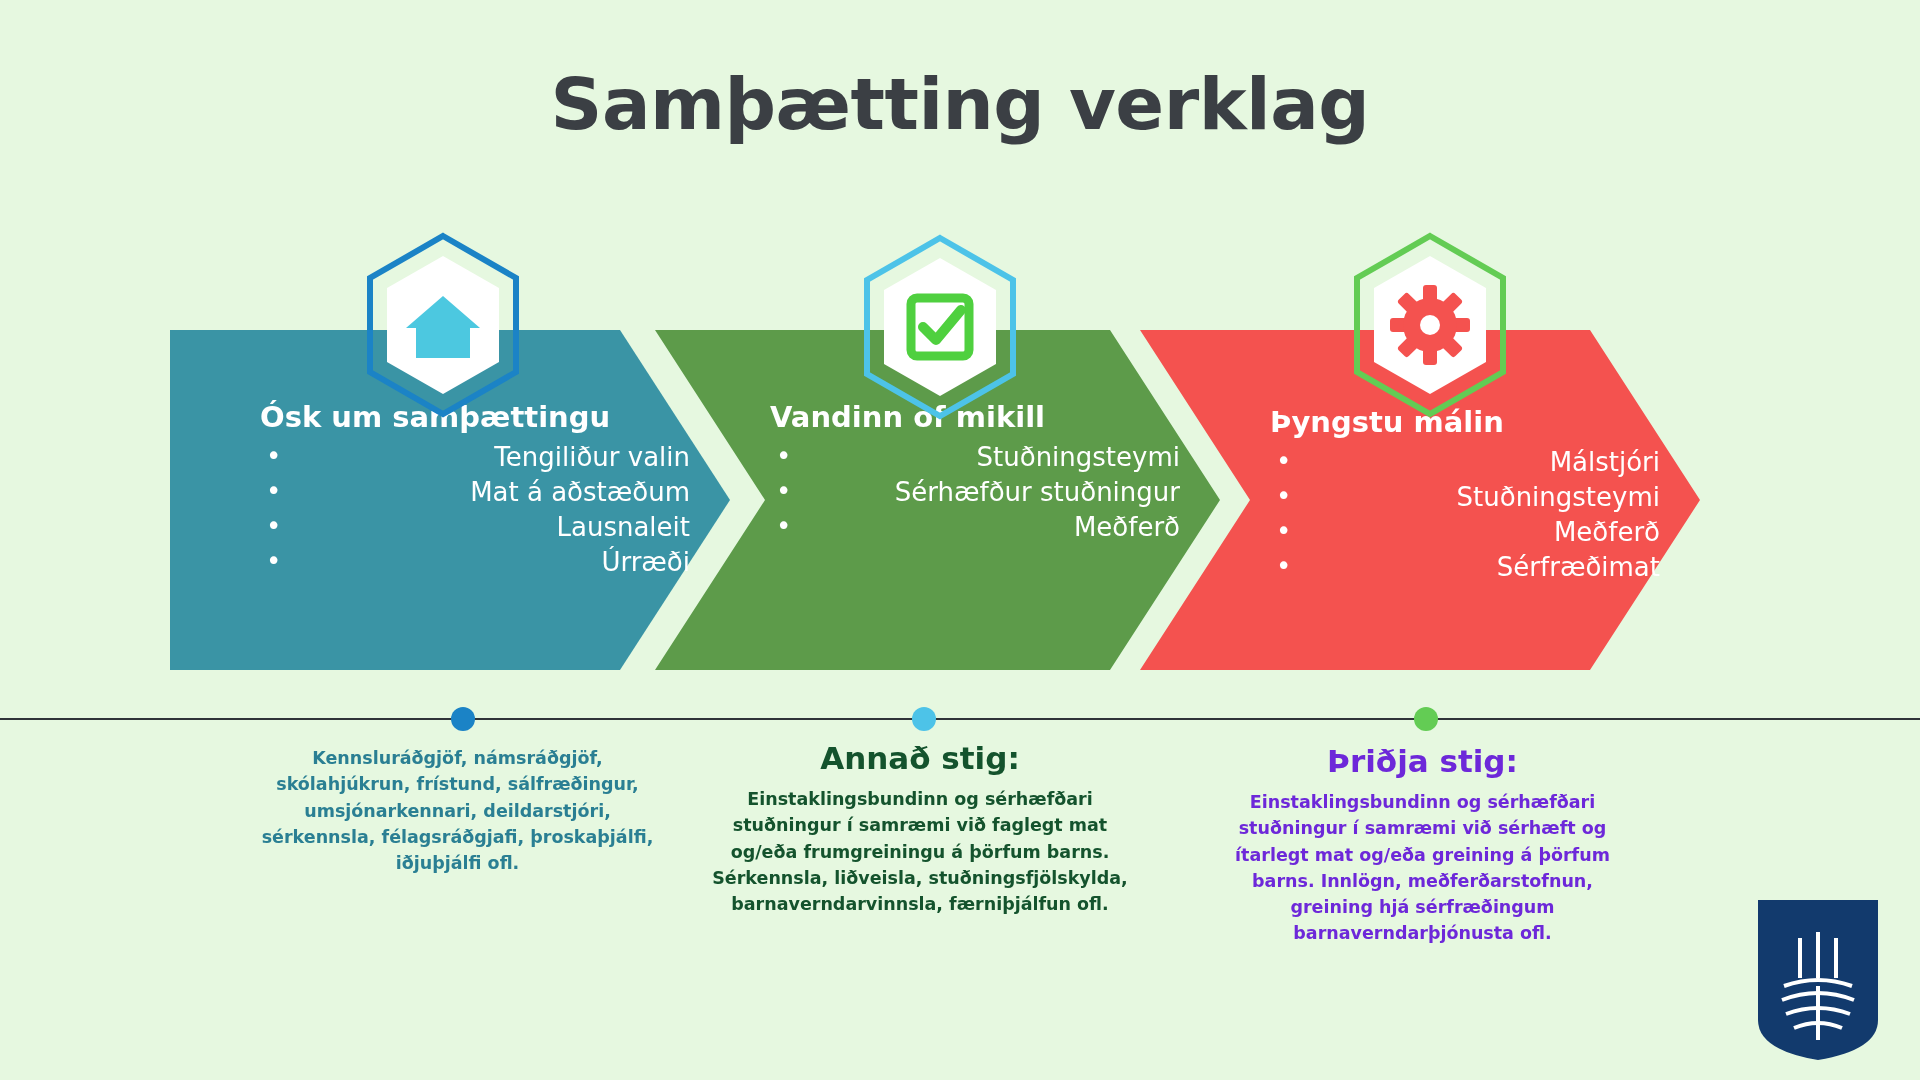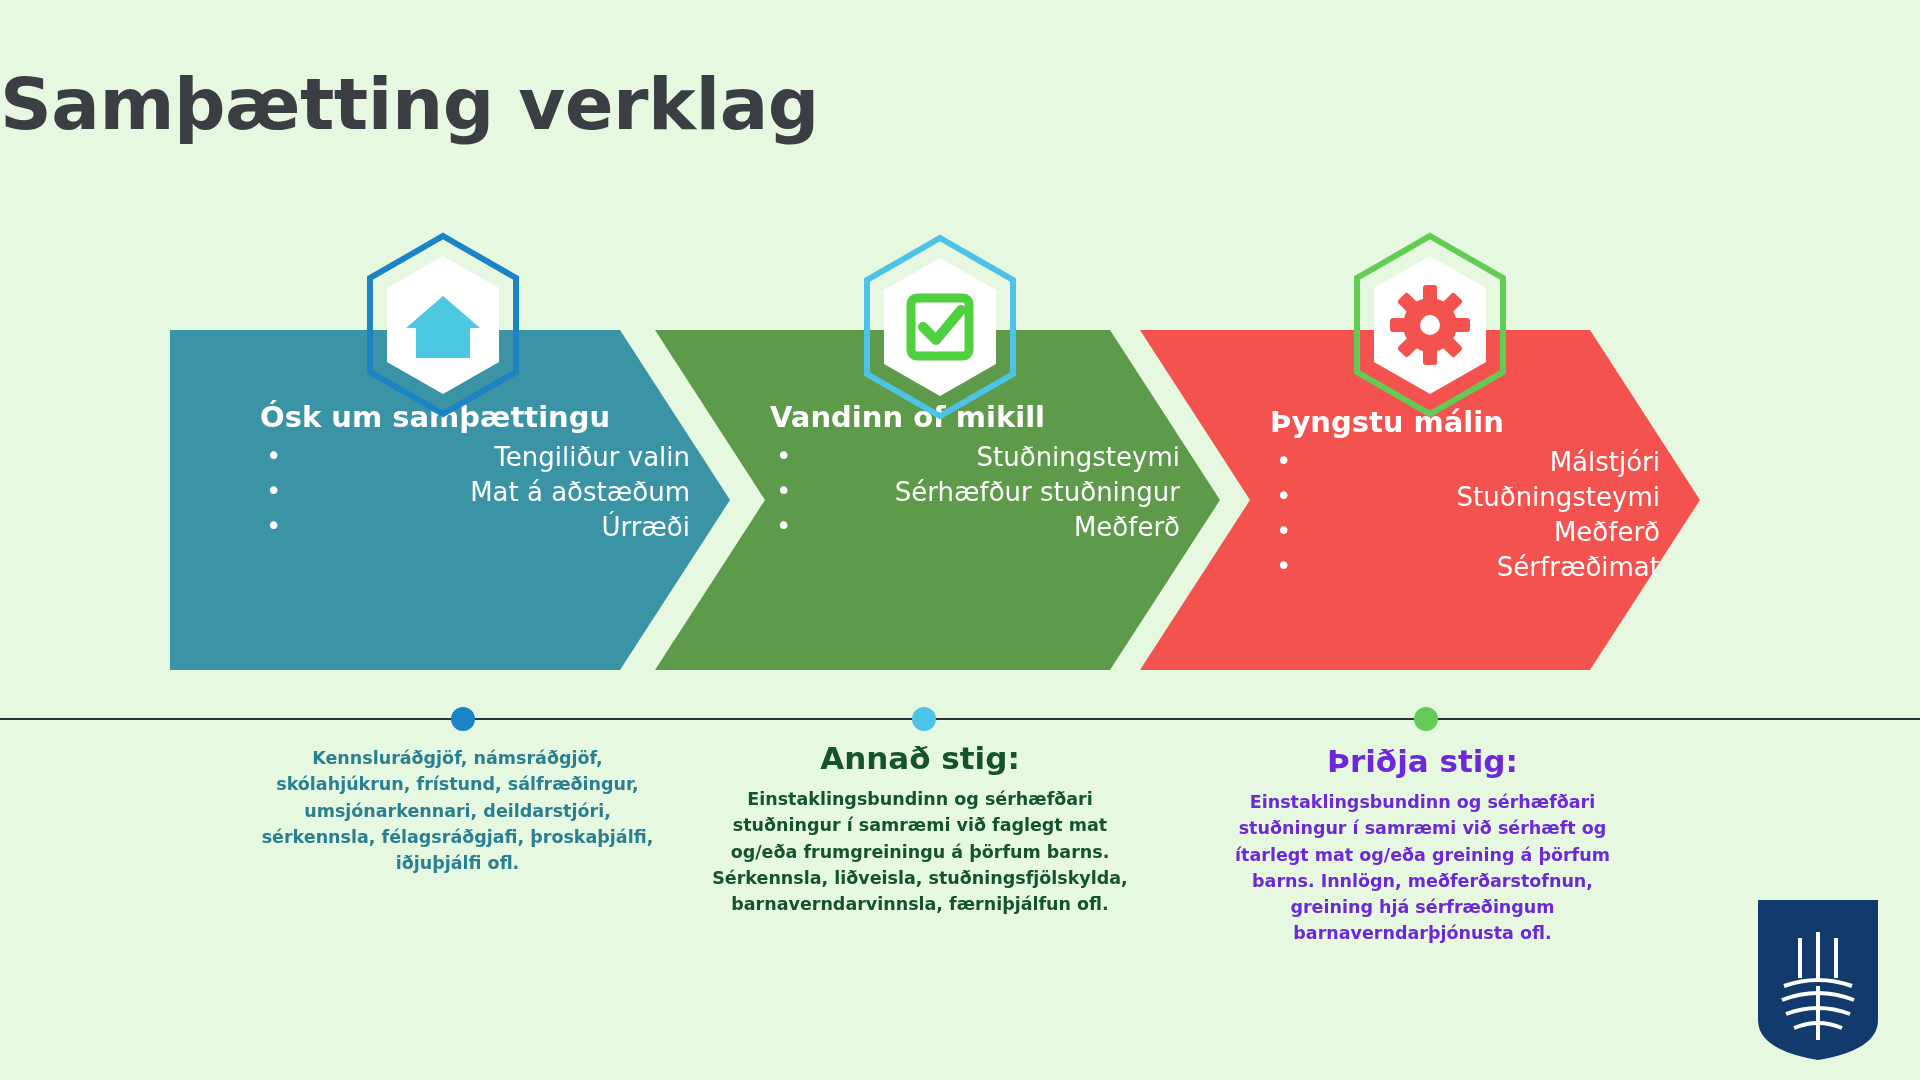--- a/index.html
+++ b/index.html
@@ -15,21 +15,21 @@
     font-family: "DejaVu Sans", "Liberation Sans", sans-serif;
     background: #e6f8e0;
   }
 
   
   .title {
     position: absolute;
     top: 62px;
     left: 0;
     width: 1920px;
-    text-align: left;
+    text-align: center;
     font-size: 72px;
     font-weight: bold;
     color: #3b3f44;
     letter-spacing: -0.5px;
   }
 
   
   .arrows {
     position: absolute;
     top: 330px;
@@ -159,20 +159,21 @@
 
   <div class="arrow" id="arrow-1">
     <svg class="shape" viewBox="0 0 560 340" preserveAspectRatio="none">
       <polygon points="0,0 450,0 560,170 450,340 0,340" fill="#3a94a5"></polygon>
     </svg>
     <div class="arrow-content">
       <div class="arrow-title">Ósk um samþættingu</div>
       <ul>
         <li>Tengiliður valin</li>
         <li>Mat á aðstæðum</li>
+        <li>Lausnaleit</li>
         <li>Úrræði</li>
       </ul>
     </div>
   </div>
 
   <div class="arrow" id="arrow-2">
     <svg class="shape" viewBox="0 0 565 340" preserveAspectRatio="none">
       <polygon points="0,0 455,0 565,170 455,340 0,340 110,170" fill="#5d9b4a"></polygon>
     </svg>
     <div class="arrow-content">

